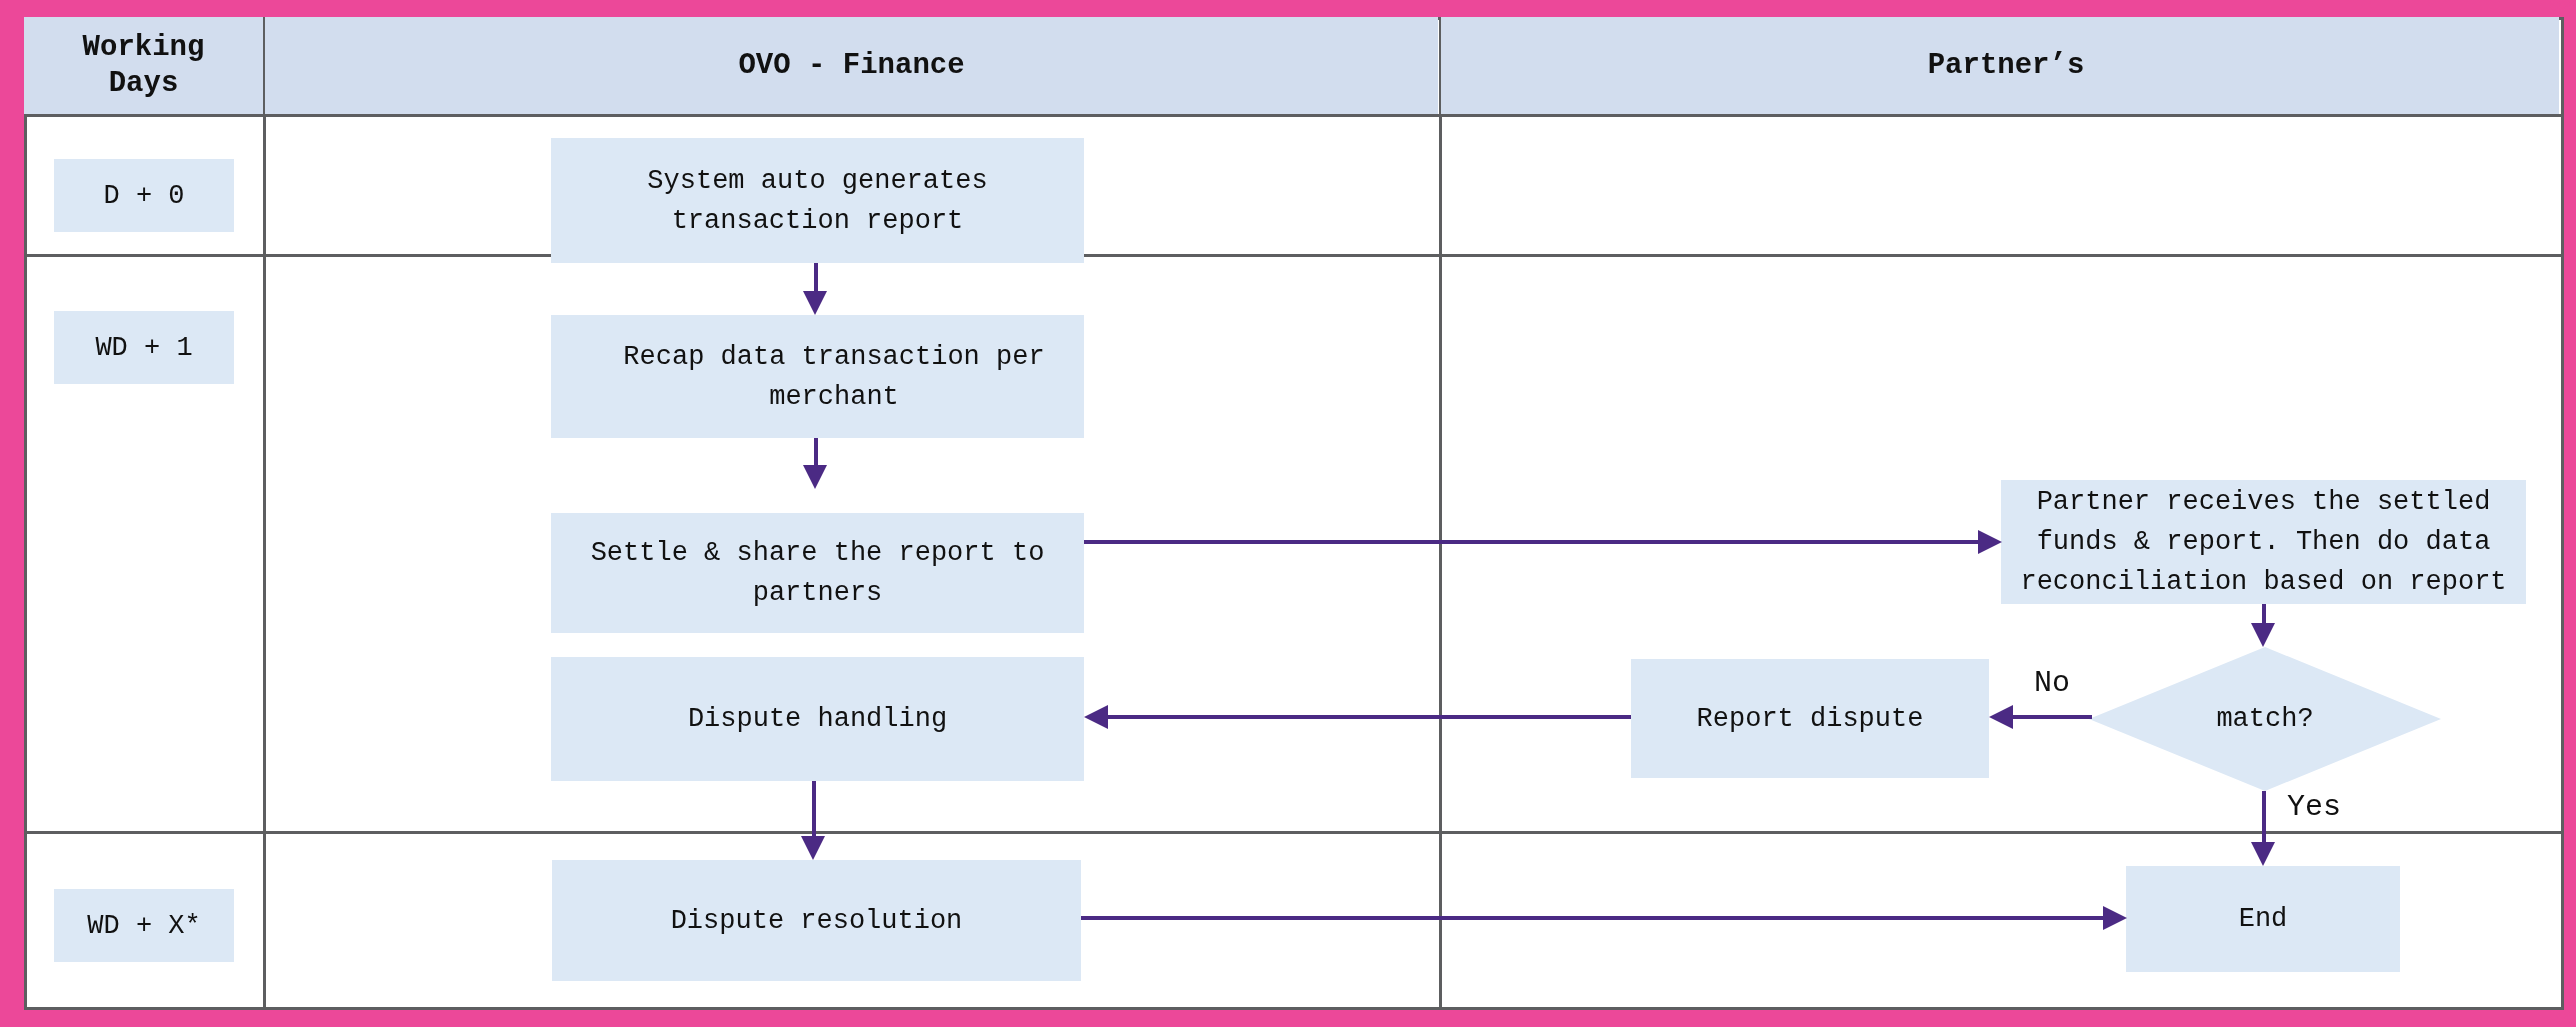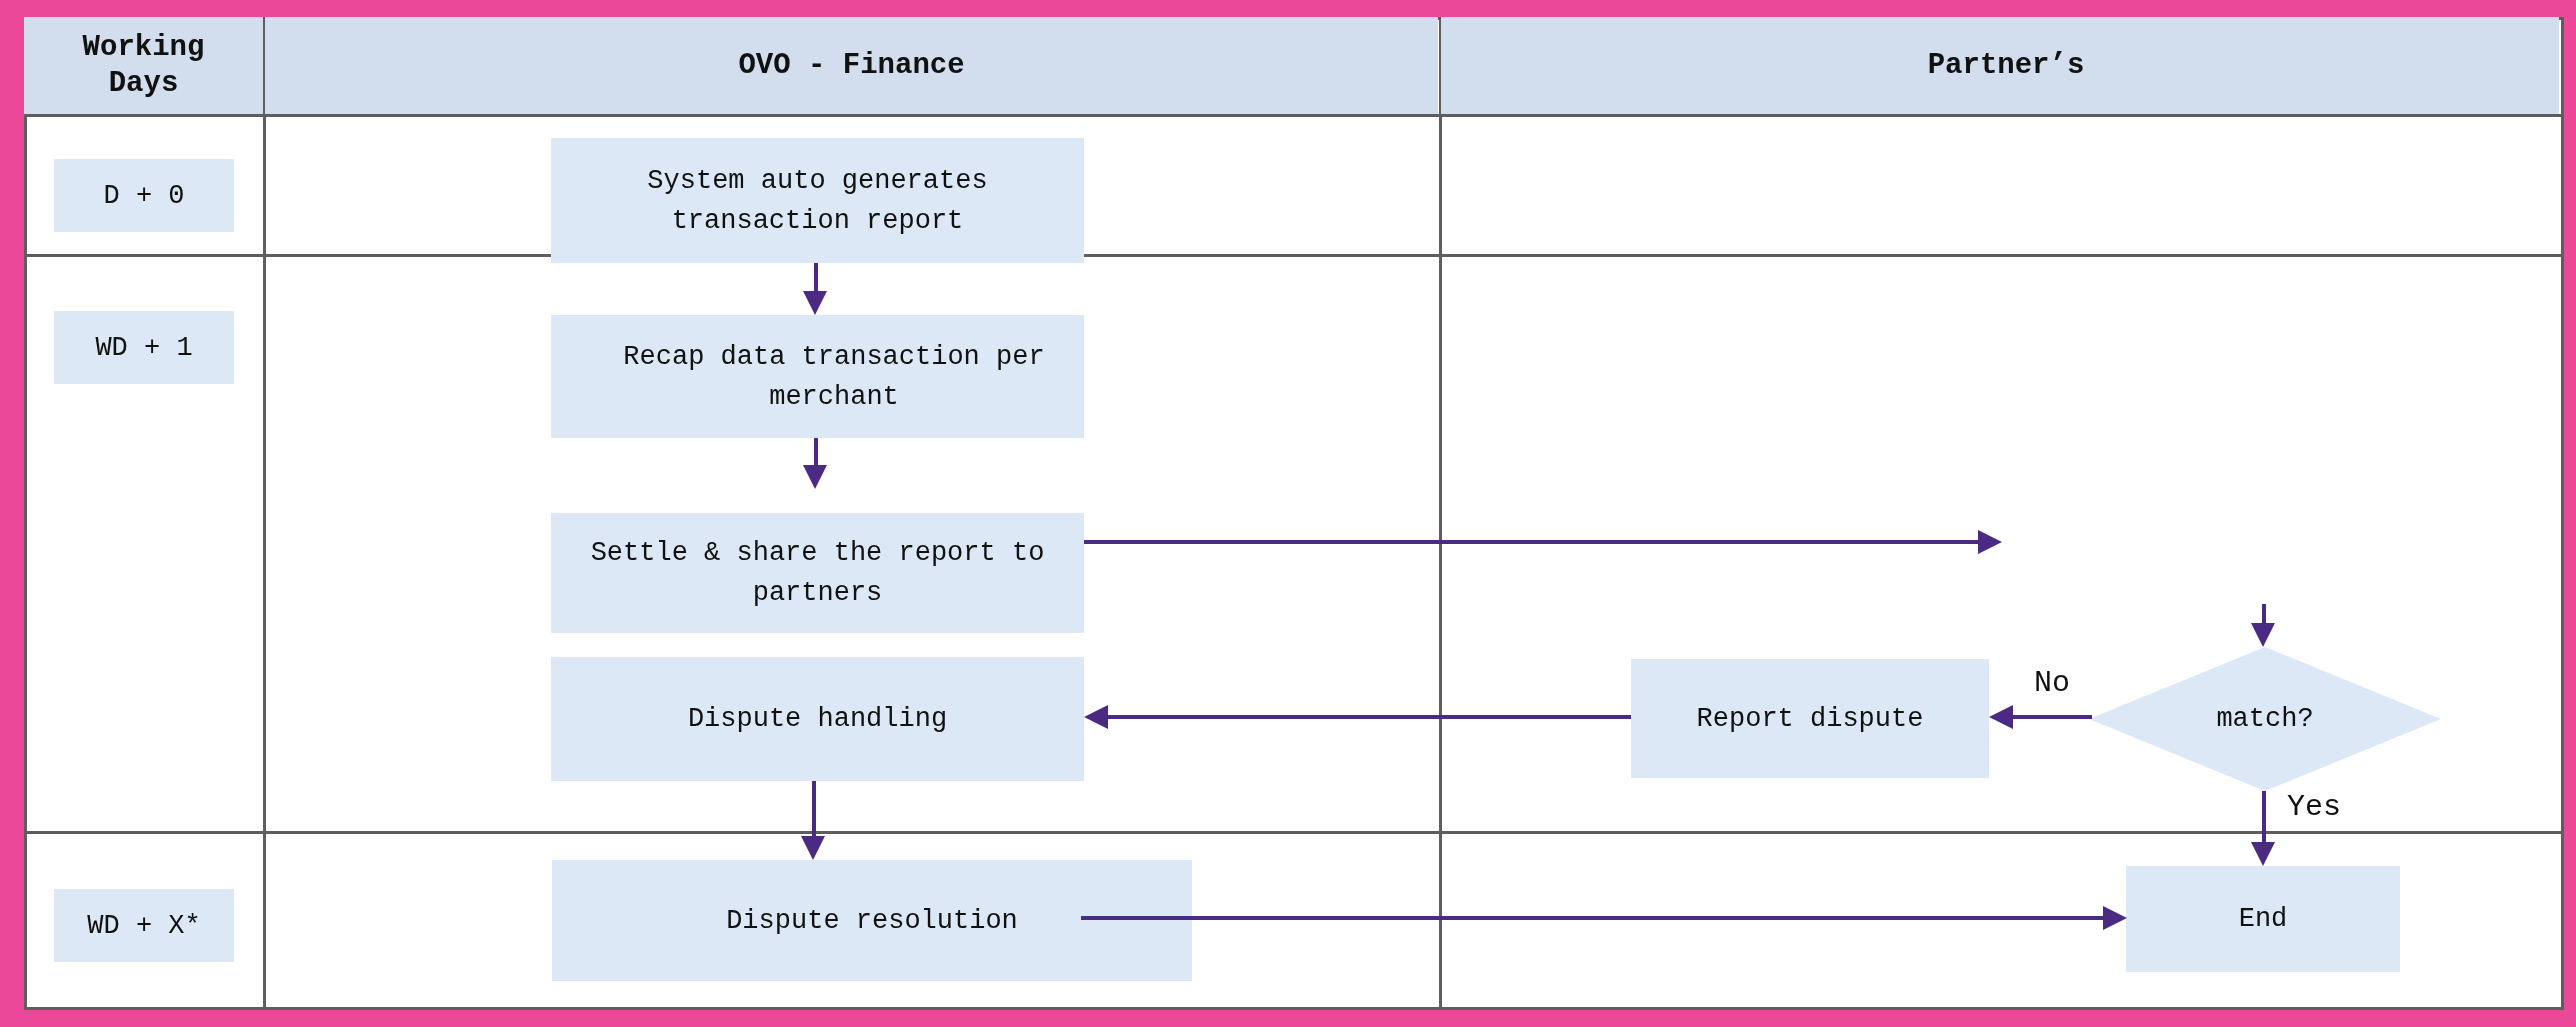--- a/index.html
+++ b/index.html
@@ -102,22 +102,25 @@
   <div class="daylabel" style="top:311px;">WD + 1</div>
   <div class="daylabel" style="top:889px;">WD + X*</div>
 
   <div class="node" style="left:551px;top:138px;width:533px;height:125px;text-align:center;">System auto generates
 transaction report</div>
   <div class="node" style="left:551px;top:315px;width:533px;height:123px;padding-left:42px;">Recap data transaction per
 merchant</div>
   <div class="node" style="left:551px;top:489px;width:533px;height:120px;margin-top:24px;">Settle &amp; share the report to
 partners</div>
   <div class="node" style="left:551px;top:657px;width:533px;height:124px;">Dispute handling</div>
-  <div class="node" style="left:552px;top:860px;width:640px;height:121px;">Dispute resolution</div>
+  <div class="node" style="left:552px;top:860px;width:529px;height:121px;">Dispute resolution</div>
 
+  <div class="node" style="left:2001px;top:480px;width:525px;height:124px;">Partner receives the settled
+funds &amp; report. Then do data
+reconciliation based on report</div>
   <div class="node" style="left:1631px;top:659px;width:358px;height:119px;">Report dispute</div>
   <div class="diamond">
     <span>match?</span>
   </div>
   <div class="node" style="left:2126px;top:866px;width:274px;height:106px;">End</div>
 
   <div class="aline" style="left:814px;top:263px;width:3.6px;height:31px;"></div>
   <div class="ahead down" style="left:803px;top:291px;"></div>
 
   <div class="aline" style="left:814px;top:438px;width:3.6px;height:29px;"></div>

